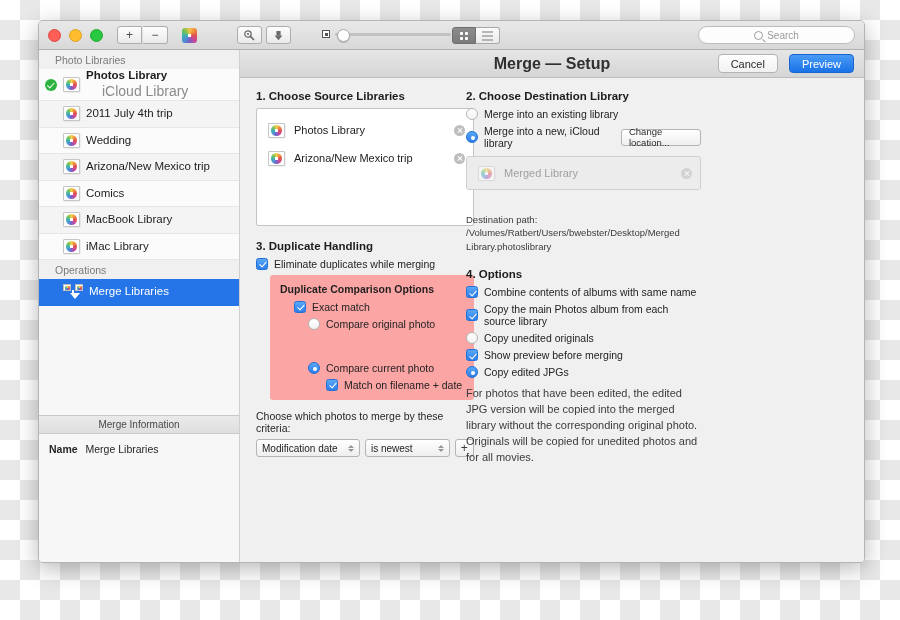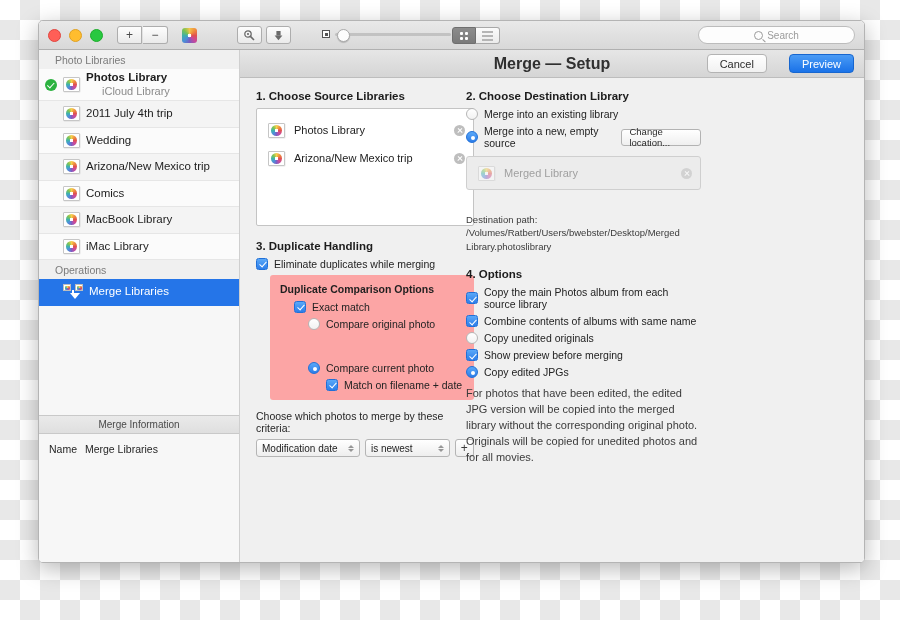--- a/index.html
+++ b/index.html
@@ -172,21 +172,21 @@
     box-sizing: border-box;
   }
   .pinwheel {
     width: 11px; height: 11px; border-radius: 50%;
     background:
       radial-gradient(circle at 50% 50%, #ffffff 0%, #ffffff 20%, transparent 21%),
       conic-gradient(#f6cf4e, #ee8f3d, #e2524f, #cb4a9d, #7f5fc3, #4b92da, #41b3aa, #80c554, #f6cf4e);
   }
   .sb-label { font-size: 11.5px; color: #1d1d1d; line-height: 1.15; }
   .sb-label.bold { font-weight: bold; }
-  .sb-sub { font-size: 11px; color: #8b8b8b; line-height: 1.2; padding-left: 16px; }
+  .sb-sub { font-size: 14px; color: #8b8b8b; line-height: 1.2; padding-left: 16px; }
   .sb-item.selected .sb-label { color: #ffffff; }
   .merge-icon {
     width: 20px; height: 15px; flex: 0 0 20px; position: relative;
   }
   .merge-icon .mb {
     position: absolute; top: 0; width: 8px; height: 7px;
     background: #ffffff; border: 1px solid #bdbdbd; box-sizing: border-box;
     display:flex;align-items:center;justify-content:center;
   }
   .merge-icon .mb i { width:5px;height:4px;border-radius:1px;
@@ -203,33 +203,33 @@
   }
   .sb-spacer { flex: 1; background: #f7f7f7; border-bottom: none; }
   .sb-info-header {
     background: linear-gradient(to bottom,#eaeaea,#dfdfdf);
     border-top: 1px solid #c9c9c9; border-bottom: 1px solid #c9c9c9;
     text-align: center; font-size: 10px; color: #4a4a4a;
     padding: 3px 0; font-weight: normal;
   }
   .sb-info-body { padding: 9px 10px; background: #f7f7f7; flex: 1; }
   .info-row { font-size: 10.5px; color: #262626; }
-  .info-key { font-weight: normal; margin-right: 5px; margin-top: 21px; }
+  .info-key { font-weight: bold; margin-right: 5px; margin-top: 21px; }
 
   
   .content { flex: 1; background: #ffffff; display: flex; flex-direction: column; min-width: 0;}
   .sheet-head {
     height: 27px; flex: 0 0 27px;
     background: linear-gradient(to bottom,#e6e6e6,#d5d5d5);
     border-bottom: 1px solid #bdbdbd;
     display: flex; align-items: center; justify-content: center;
     position: relative;
   }
   .sheet-title { font-size: 16px; font-weight: bold; color: #303030; }
-  .sheet-actions { position: absolute; right: 10px; top: 4px; display: flex; gap: 22px; }
+  .sheet-actions { position: absolute; right: 10px; top: 4px; display: flex; gap: 11px; }
   .btn {
     height: 19px; padding: 0 12px; border-radius: 4px;
     font-size: 11px; color: #2c2c2c;
     border: 1px solid #b3b3b3;
     background: linear-gradient(to bottom,#ffffff,#f1f1f1);
     display: inline-flex; align-items: center; justify-content: center;
     box-sizing: border-box;
   }
   .btn.primary {
     background: linear-gradient(to bottom,#4a9bf5,#1a72e8);
@@ -587,43 +587,43 @@
 
           <div class="step-title">2. Choose Destination Library</div>
 
           <div class="opt-row">
             <span class="rdo"></span>
             <span class="opt-label">Merge into an existing library</span>
           </div>
 
           <div class="opt-row">
             <span class="rdo on"></span>
-            <span class="opt-label">Merge into a new, empty source</span>
+            <span class="opt-label">Merge into a new, iCloud library</span>
             <span class="change-loc">Change location...</span>
           </div>
 
           <div class="dest-box">
             <span class="lib-icon dim">
                 <span class="pinwheel"></span>
               </span>
             <span class="lb-label disabled">Merged Library</span>
             <span class="clear-x" style="opacity:.55;"></span>
           </div>
 
           <div class="destpath">Destination path: /Volumes/Ratbert/Users/bwebster/Desktop/Merged Library.photoslibrary</div>
 
           <div class="step-title" style="margin-top:15px;">4. Options</div>
 
           <div class="opt-row">
             <span class="cbx checked"></span>
+            <span class="opt-label">Combine contents of albums with same name</span>
+          </div>
+          <div class="opt-row">
+            <span class="cbx checked"></span>
             <span class="opt-label">Copy the main Photos album from each source library</span>
-          </div>
-          <div class="opt-row">
-            <span class="cbx checked"></span>
-            <span class="opt-label">Combine contents of albums with same name</span>
           </div>
           <div class="opt-row">
             <span class="rdo"></span>
             <span class="opt-label">Copy unedited originals</span>
           </div>
           <div class="opt-row">
             <span class="cbx checked"></span>
             <span class="opt-label">Show preview before merging</span>
           </div>
           <div class="opt-row">

